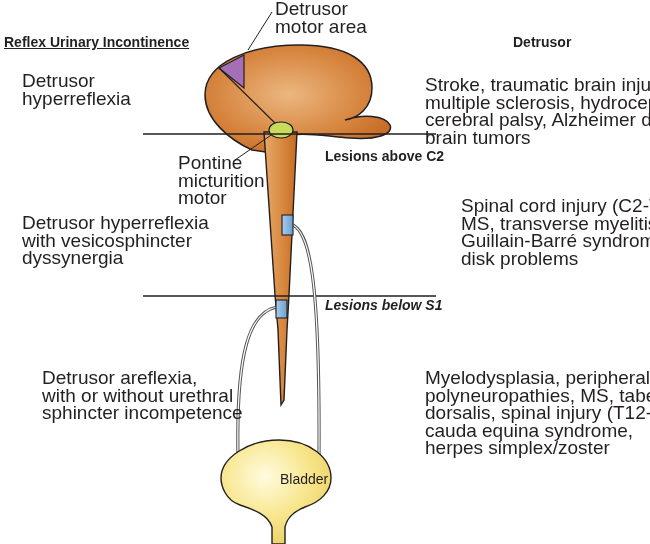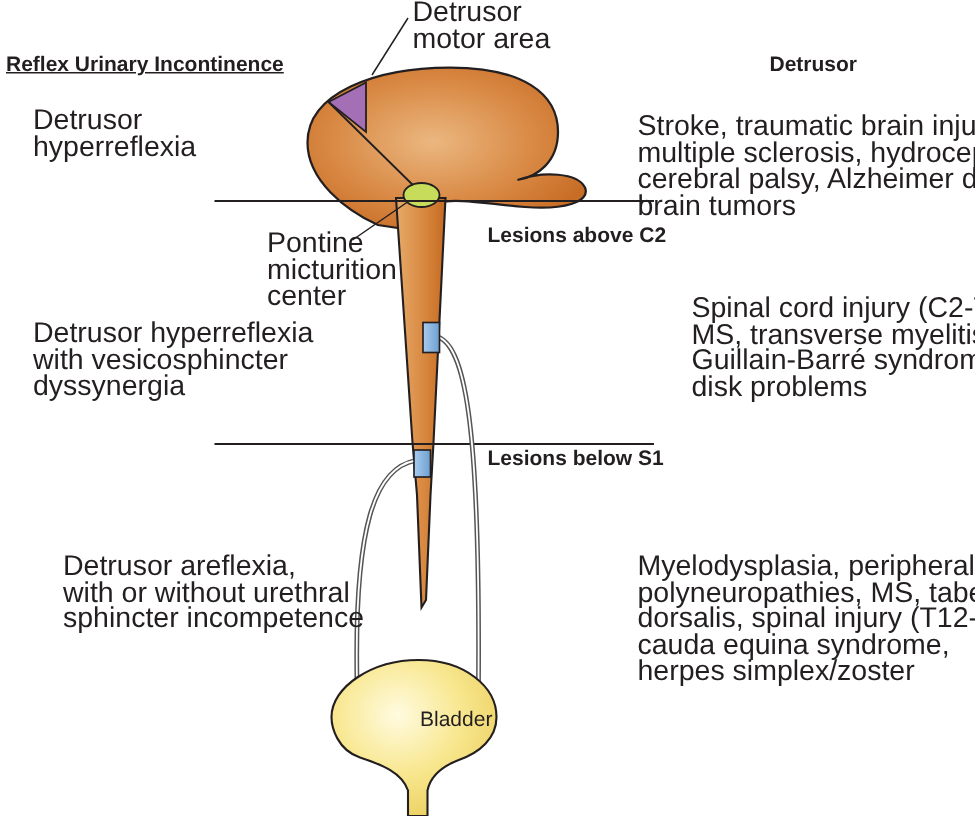--- a/index.html
+++ b/index.html
@@ -58,27 +58,27 @@
 
   <rect x="282" y="215" width="11" height="20" fill="url(#segGrad)" stroke="#231f20" stroke-width="1.1"></rect>
   <rect x="276" y="300" width="11" height="18" fill="url(#segGrad)" stroke="#231f20" stroke-width="1.1"></rect>
 
   <path d="M 272 527 C 268 515, 255 510, 240 505 C 225 500, 221 485, 221 478 C 221 458, 248 440, 279 440 C 310 440, 331 458, 331 478 C 331 492, 320 502, 305 507 C 295 511, 287 517, 285 527 L 285 544 L 272 544 Z" fill="url(#bladderGrad)" stroke="#231f20" stroke-width="1.4"></path>
 </svg>
 
 <div class="hdr" style="left:4px; top:34px;text-decoration:underline;">Reflex Urinary Incontinence</div>
 <div class="hdr" style="left:513px; top:34px;">Detrusor</div>
 <div class="hdr" style="left:325px; top:148px;">Lesions above C2</div>
-<div class="hdr" style="left:325px; top:297px;">Lesions below S1</div>
+<div class="hdr" style="left:325px; top:297px;font-style:italic;">Lesions below S1</div>
 
 <div class="txt" style="left:275px; top:0px;">Detrusor
 motor area</div>
 <div class="txt" style="left:178px; top:154px;">Pontine
 micturition
-center</div>
+motor</div>
 <div class="bladder-label" style="left:250px; top:471px;margin-left:30px;">Bladder</div>
 
 <div class="txt" style="left:22px; top:72px;">Detrusor
 hyperreflexia</div>
 <div class="txt" style="left:425px; top:76px;">Stroke, traumatic brain injury,
 multiple sclerosis, hydrocephalus,
 cerebral palsy, Alzheimer disease,
 brain tumors</div>
 
 <div class="txt" style="left:22px; top:214px;">Detrusor hyperreflexia

